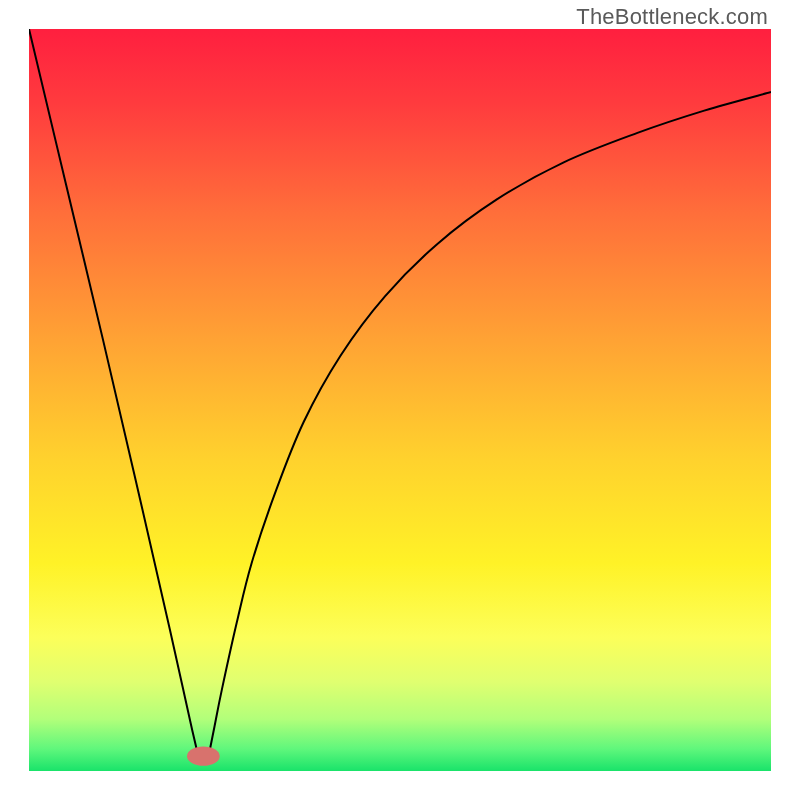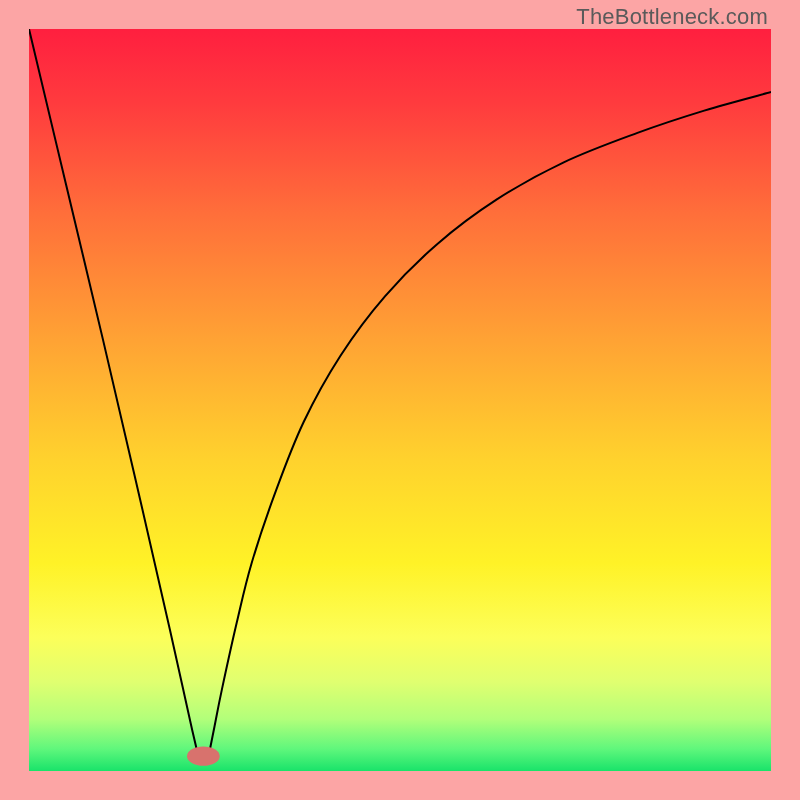--- a/index.html
+++ b/index.html
@@ -7,21 +7,21 @@
     padding: 0;
     width: 800px;
     height: 800px;
     overflow: hidden;
     background: #000;
     font-family: Arial, Helvetica, sans-serif;
   }
   .outer {
     width: 800px;
     height: 800px;
-    background: #fca5a5;
+    background: #ffffff;
     position: relative;
   }
   .plot {
     position: absolute;
     left: 29px;
     top: 29px;
     width: 742px;
     height: 742px;
     overflow: hidden;
   }

